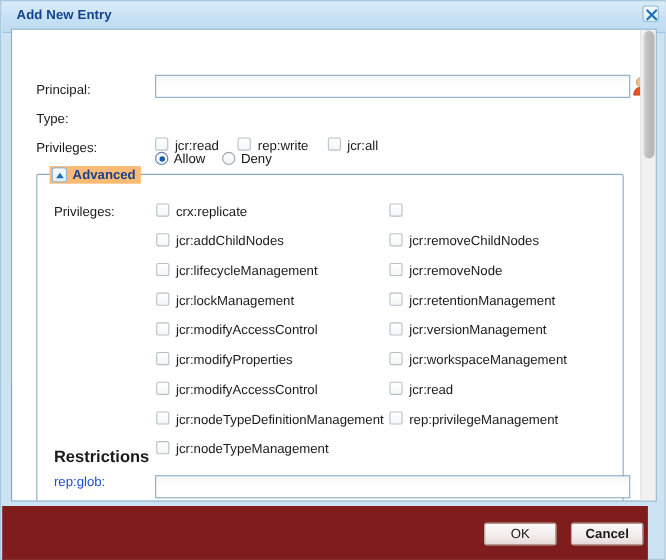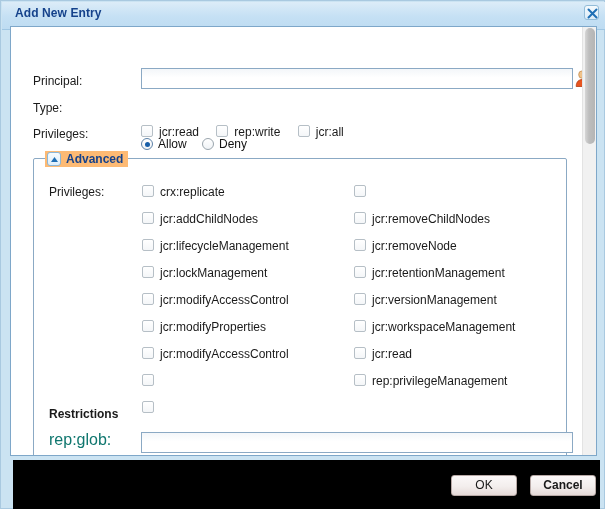--- a/index.html
+++ b/index.html
@@ -230,39 +230,39 @@
     top: 26px;
   }
   .priv-col.left  { left: 108px; }
   .priv-col.right { left: 320px; }
   .priv-col .cb-item { display: flex; height: 27px; }
 
   
   .restrictions-title {
     position: absolute;
     left: 15px; top: 248px;
-    font-size: 12px;
+    font-size: 15px;
     font-weight: bold;
     color: #1a1a1a;
   }
   .restrictions-label {
     position: absolute;
     left: 15px; top: 272px;
-    font-size: 16px;
-    color: #0f766e;
+    font-size: 12px;
+    color: #1d4ed8;
   }
 
   
   .footer {
     position: absolute;
-    left: 12px;
+    left: 1px;
     top: 459px;
     width: 587px;
     height: 49px;
-    background: #000000;
+    background: #7f1d1d;
   }
   .btn {
     position: absolute;
     top: 15px;
     width: 66px;
     height: 21px;
     box-sizing: border-box;
     border: 1px solid #b8a9a6;
     border-radius: 3px;
     background: linear-gradient(to bottom, #fbf8f8 0%, #f3eeed 55%, #e6dad8 100%);
@@ -365,23 +365,25 @@
           <span class="cb-item">
             <span class="cb-mark"></span>
             <span>jcr:modifyProperties</span>
           </span>
           <span class="cb-item">
             <span class="cb-mark"></span>
             <span>jcr:modifyAccessControl</span>
           </span>
           <span class="cb-item">
             <span class="cb-mark"></span>
-          </span>
-          <span class="cb-item">
-            <span class="cb-mark"></span>
+            <span>jcr:nodeTypeDefinitionManagement</span>
+          </span>
+          <span class="cb-item">
+            <span class="cb-mark"></span>
+            <span>jcr:nodeTypeManagement</span>
           </span>
         </div>
 
         <div class="priv-col right">
           <span class="cb-item">
             <span class="cb-mark"></span>
           </span>
           <span class="cb-item">
             <span class="cb-mark"></span>
             <span>jcr:removeChildNodes</span>

